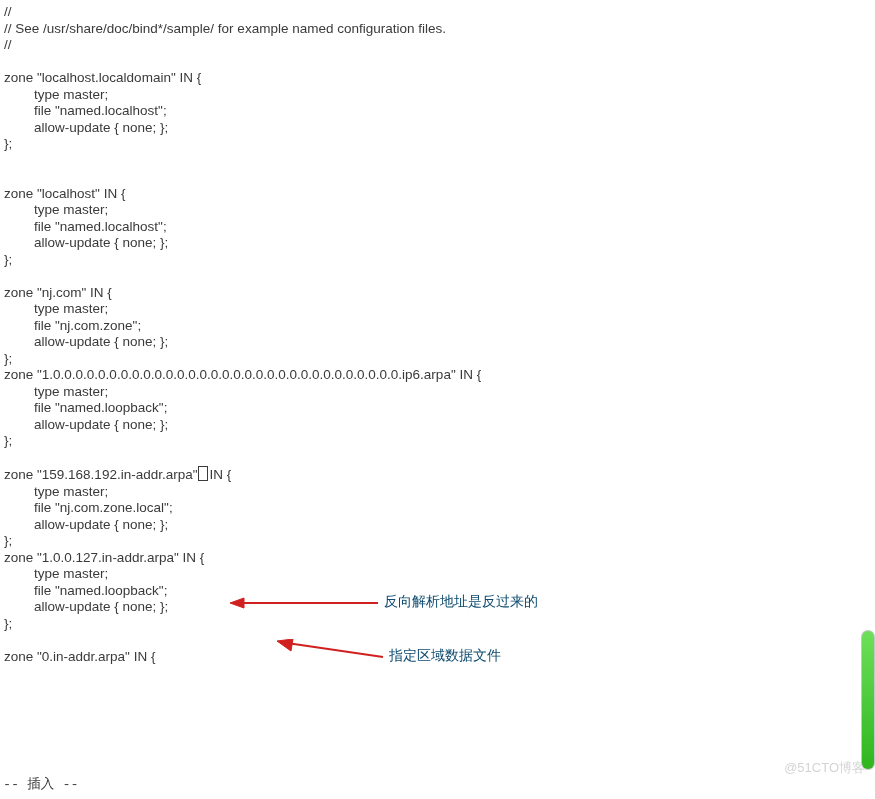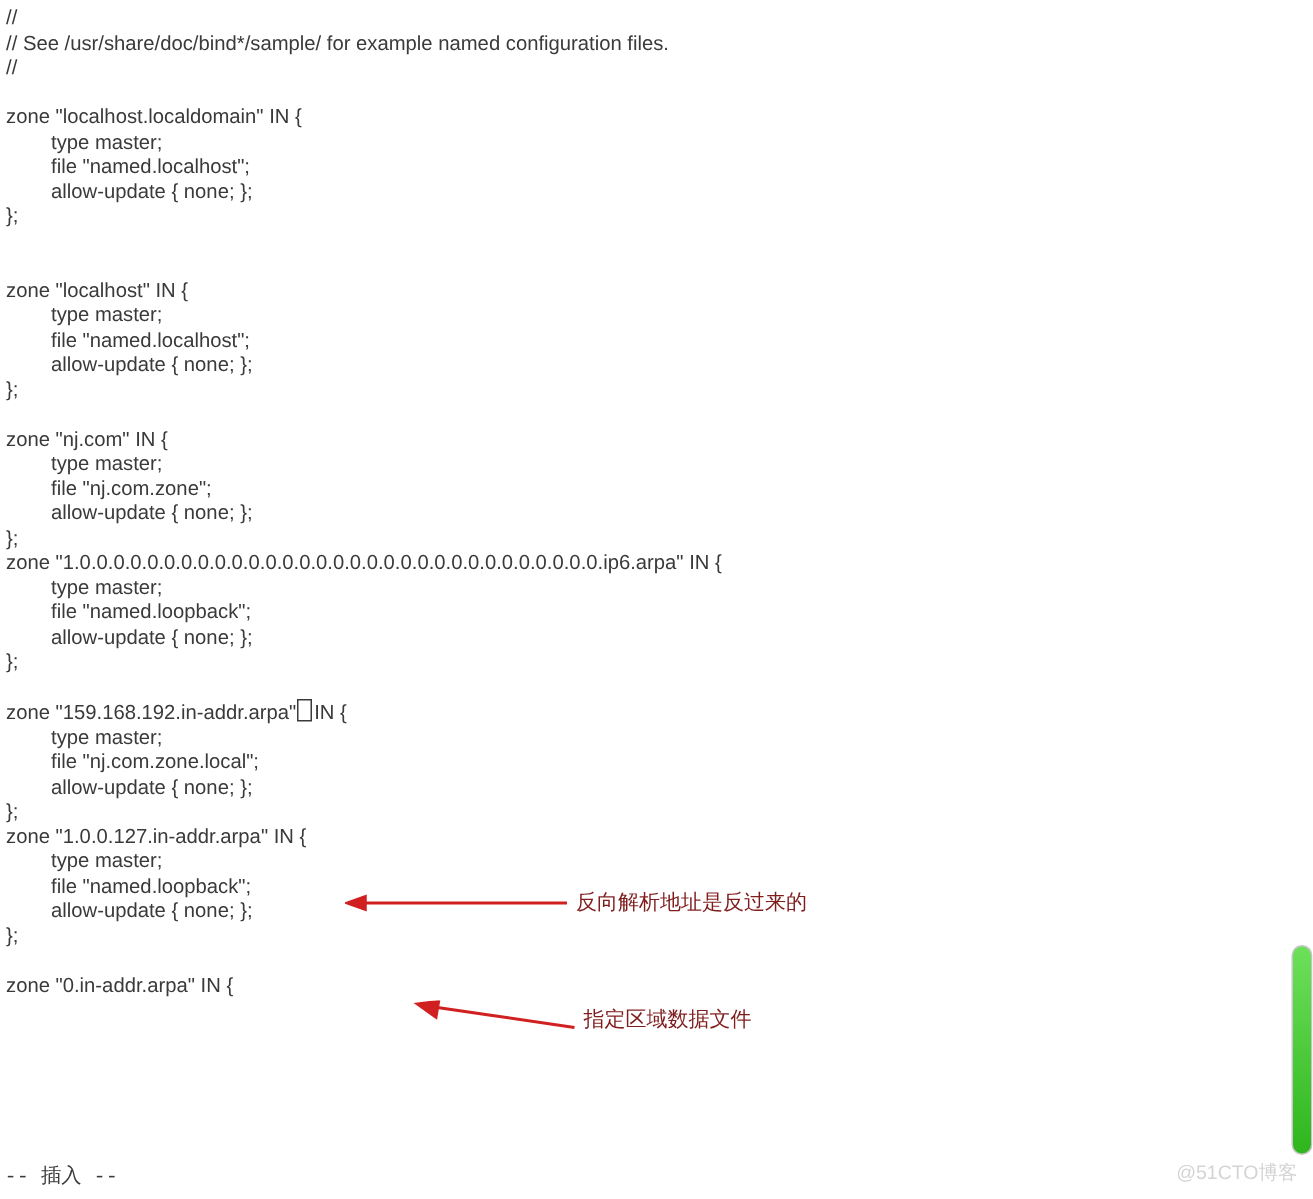--- a/index.html
+++ b/index.html
@@ -2,24 +2,24 @@
 <html><head>
 <meta charset="utf-8">
 <style>
   html,body{margin:0;padding:0;width:875px;height:799px;background:#fff;
     font-family:Menlo,Consolas,"Liberation Mono",monospace;font-size:13.5px;
     color:#3a3a3a;overflow:hidden;position:relative}
   pre{margin:0;padding:4px 0 0 4px;line-height:16.5px;white-space:pre;font-family:Liberation Sans, sans-serif}
   .cursor-box{display:inline-block;width:8px;height:13px;border:1px solid #3a3a3a;
     vertical-align:-2px;margin:0 1px}
   .status-line{position:absolute;left:3px;bottom:6px;font-weight:normal}
-  .watermark{position:absolute;right:10px;bottom:8px;color:#d4d4d4;font-size:13px;
+  .watermark{position:absolute;right:10px;bottom:22px;color:#d4d4d4;font-size:13px;
     font-family:Arial,sans-serif}
-  .annotation{position:absolute;color:#7f1d1d;font-family:"Microsoft YaHei",Arial,sans-serif;
-    font-size:14px;display:flex;align-items:center;pointer-events:none}
+  .annotation{position:absolute;color:#0c4a6e;font-family:"Microsoft YaHei",Arial,sans-serif;
+    font-size:14px;display:flex;align-items:flex-end;pointer-events:none}
   .arrow-svg{stroke:#d12020;fill:#d12020}
   .scroll-track{position:absolute;right:0;top:630px;width:14px;height:140px;
     background:#c6c6c6;border-radius:7px}
   .scroll-thumb{position:absolute;left:1px;top:1px;width:12px;height:138px;
     background:linear-gradient(#6de05a,#2fb51e);border-radius:6px}
 </style>
 </head>
 <body>
 
 <pre><span>//</span>
@@ -64,21 +64,21 @@
 <span>zone "0.in-addr.arpa" IN {</span></pre>
 
 <div class="annotation" style="left:230px;top:593px">
   <svg class="arrow-svg" width="150" height="16">
     <line x1="10" y1="8" x2="148" y2="8" stroke-width="2"></line>
     <polygon points="0,8 14,3 14,13"></polygon>
   </svg>
   <span style="margin-left:4px">反向解析地址是反过来的</span>
 </div>
 
-<div class="annotation" style="left:275px;top:667px">
+<div class="annotation" style="left:275px;top:639px">
   <svg class="arrow-svg" width="110" height="26">
     <line x1="12" y1="4" x2="108" y2="18" stroke-width="2"></line>
     <polygon points="2,2 18,0 16,12"></polygon>
   </svg>
   <span style="margin-left:4px">指定区域数据文件</span>
 </div>
 
 <div class="status-line">-- 插入 --</div>
 <div class="watermark">@51CTO博客</div>
 

